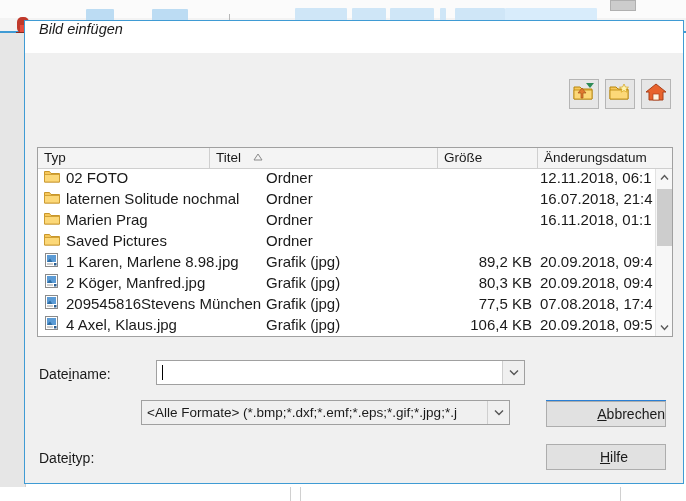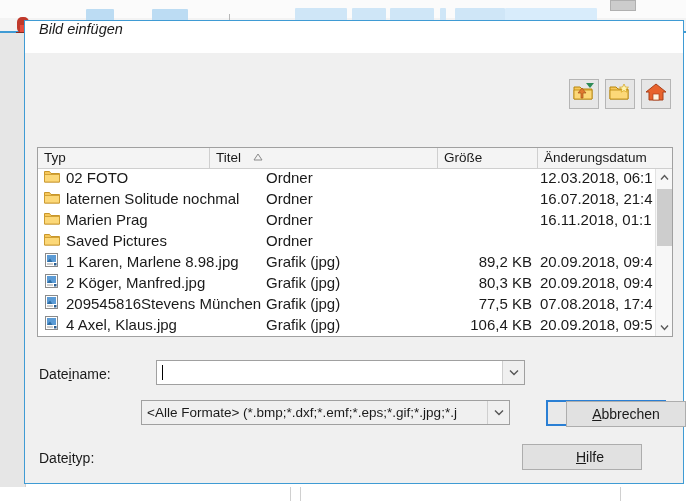--- a/index.html
+++ b/index.html
@@ -293,22 +293,22 @@
     align-items: center;
     justify-content: center;
     cursor: pointer;
   }
   .btn-open {
     left: 521px; top: 307px;
     background: #e9e9e9;
     border: 2px solid #2a7fd4;
     margin-top: 40px;
   }
-  .btn-cancel { left: 541px; top: 348px; }
-  .btn-help   { left: 497px; top: 391px; padding-left: 16px; }
+  .btn-cancel { left: 521px; top: 348px; justify-content: flex-end; }
+  .btn-help   { left: 521px; top: 391px; padding-left: 16px; }
 </style>
 </head>
 <body>
 
 <div id="backdrop">
   <div class="bg-ribbon-strip"></div>
   <div class="bg-ribbon-band"></div>
   <div class="bg-scroll-box"></div>
   <div class="bg-blue-line"></div>
   <div class="bg-blue-line2"></div>
@@ -406,21 +406,21 @@
           <div class="fl-row">
             <div class="c-name">
               <span><svg width="16" height="14" viewBox="0 0 16 14">
                   <path d="M0.5 2.5 L0.5 13 L15.5 13 L15.5 4.5 L7 4.5 L5.5 2.5 Z" fill="#f7c85a" stroke="#c8962a" stroke-width="1"></path>
                   <path d="M0.5 5.5 L15.5 5.5 L15.5 13 L0.5 13 Z" fill="#fcd878" stroke="#c8962a" stroke-width="0.8"></path>
                 </svg></span>
               <span class="lbl">02 FOTO</span>
             </div>
             <div class="c-type">Ordner</div>
             <div class="c-size"></div>
-            <div class="c-date">12.03.2018, 06:1</div>
+            <div class="c-date">12.11.2018, 06:1</div>
           </div>
           <div class="fl-row">
             <div class="c-name">
               <span><svg width="16" height="14" viewBox="0 0 16 14">
                   <path d="M0.5 2.5 L0.5 13 L15.5 13 L15.5 4.5 L7 4.5 L5.5 2.5 Z" fill="#f7c85a" stroke="#c8962a" stroke-width="1"></path>
                   <path d="M0.5 5.5 L15.5 5.5 L15.5 13 L0.5 13 Z" fill="#fcd878" stroke="#c8962a" stroke-width="0.8"></path>
                 </svg></span>
               <span class="lbl">laternen Solitude nochmal</span>
             </div>
             <div class="c-type">Ordner</div>

